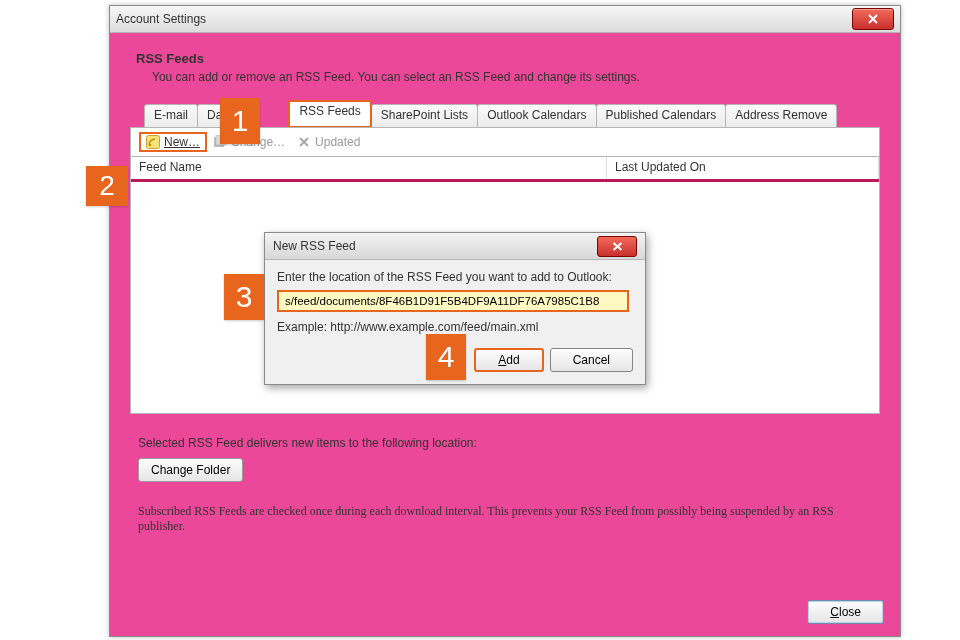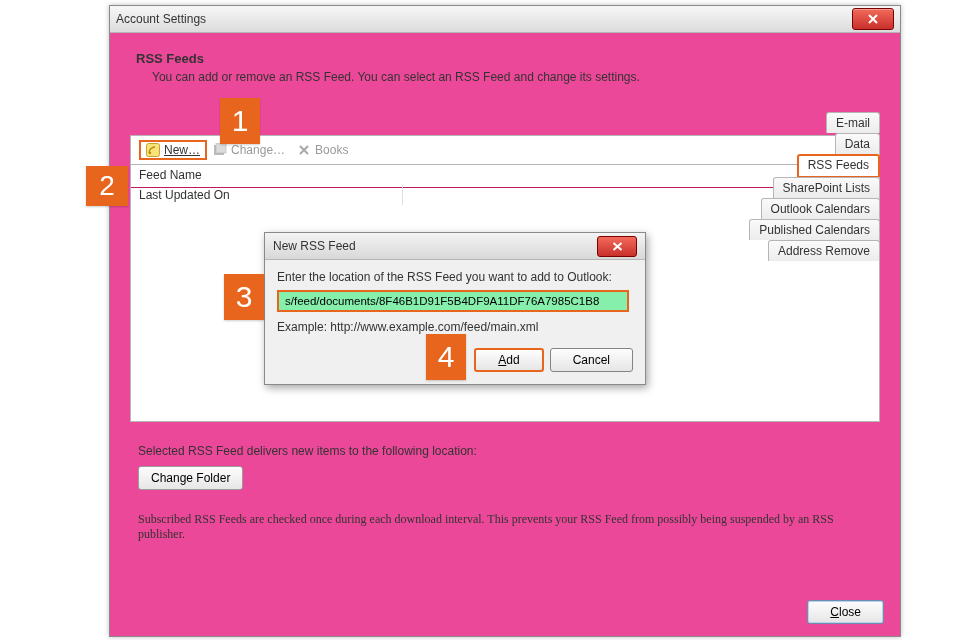--- a/index.html
+++ b/index.html
@@ -8,58 +8,58 @@
   .window{position:absolute;left:109px;top:5px;width:790px;height:630px;border:1px solid #8a8a8a;background:#ec4899;box-shadow:0 0 5px rgba(0,0,0,0.25);}
   .titlebar{height:26px;background:linear-gradient(#f7f7f7,#dcdcdc);border-bottom:1px solid #b5b5b5;display:flex;align-items:center;padding:0 6px;}
   .titlebar .titletext{font-size:12px;color:#333;}
   .titlebar .spacer{flex:1;}
   .closebtn{width:40px;height:20px;border:1px solid #7b0000;border-radius:3px;background:linear-gradient(#f26a5a,#c9302c);display:flex;align-items:center;justify-content:center;box-shadow:inset 0 1px 0 rgba(255,255,255,0.35);cursor:pointer;}
   .closebtn svg{display:block;}
   .body{padding:14px 20px 10px 20px;}
   .section-title{font-weight:700;font-size:13px;margin:4px 0 4px 6px;}
   .section-desc{margin:0 0 14px 22px;}
   
-  .tabstrip{position:relative;height:23px;margin-top:28px;border-bottom:1px solid #b5b5b5;display:flex;align-items:flex-end;padding-left:14px;flex-direction:column;}
+  .tabstrip{position:relative;height:23px;margin-top:20px;border-bottom:1px solid #b5b5b5;display:flex;align-items:flex-end;padding-left:14px;}
   .tab{height:22px;border:1px solid #b5b5b5;border-bottom:none;background:linear-gradient(#fafafa,#ececec);padding:0 9px;line-height:20px;font-size:12px;margin-right:0;border-top-left-radius:3px;border-top-right-radius:3px;cursor:pointer;}
   .tab+.tab{margin-left:-1px;}
   .tab.active{background:#fff;position:relative;z-index:2;}
   .tab.active::after{content:"";position:absolute;left:0;right:0;bottom:-1px;height:2px;background:#fff;}
   .tab.callout{border:2px solid #e8651d;height:23px;line-height:19px;}
   .tabspacer{width:46px;} 
   
   .toolbar{height:28px;border:1px solid #b5b5b5;border-top:none;background:#fff;display:flex;align-items:center;padding:0 8px;font-size:12px;}
   .tbtn{display:flex;align-items:flex-end;gap:4px;padding:2px 6px;cursor:pointer;}
   .tbtn.dim{color:#9a9a9a;cursor:default;}
   .tbtn .lbl{position:relative;}
   .under{text-decoration:underline;}
   .newcallout{border:2px solid #e8651d;padding:1px 5px;}
   .feedicon{width:14px;height:14px;}
   
   .listpanel{height:256px;border:1px solid #b5b5b5;border-top:none;background:#fff;}
-  .colhdr{height:22px;display:flex;border-bottom:1px solid #be185d;font-size:12px;flex-direction:column;}
+  .colhdr{height:22px;display:flex;border-bottom:3px solid #be185d;font-size:12px;}
   .colhdr > div{padding:3px 8px;border-right:1px solid #e0e0e0;}
   .colhdr .c1{flex:1;}
   .colhdr .c2{width:255px;}
   
   .lower{padding:16px 8px 4px 8px;}
   .changefolder{margin-top:8px;height:24px;padding:0 12px;border:1px solid #9c9c9c;border-radius:3px;background:linear-gradient(#fdfdfd,#e6e6e6);font-size:12px;cursor:pointer;}
   .lower .line{margin-top:6px;}
   .footer{position:absolute;right:16px;bottom:12px;}
   .btn{height:24px;padding:0 22px;border:1px solid #848484;border-radius:3px;background:linear-gradient(#fdfdfd,#e6e6e6);font-size:12px;cursor:pointer;}
   .btn.primary{border:1px solid #6b8fb4;box-shadow:0 0 0 1px #bcd1e6 inset;}
   
   .modal{position:absolute;left:264px;top:232px;width:380px;border:1px solid #8a8a8a;background:#f0f0f0;box-shadow:2px 3px 8px rgba(0,0,0,0.35);}
   .modal .mtitlebar{height:26px;background:linear-gradient(#f4f4f4,#d8d8d8);border-bottom:1px solid #b5b5b5;display:flex;align-items:center;padding:0 8px;}
   .modal .mtitlebar .titletext{font-size:12px;}
   .modal .mtitlebar .spacer{flex:1;}
   .mclose{width:38px;height:19px;border:1px solid #7b0000;border-radius:3px;background:linear-gradient(#f26a5a,#c9302c);display:flex;align-items:center;justify-content:center;cursor:pointer;}
   .mbody{padding:10px 12px 12px 12px;}
   .mbody .prompt{margin-bottom:6px;}
   .mbody .example{margin-top:8px;}
-  .urlinput{width:352px;border:2px solid #e8651d;height:22px;padding:2px 6px;font-size:11.5px;font-family:inherit;box-sizing:border-box;background:#86efac;}
+  .urlinput{width:352px;border:2px solid #e8651d;height:22px;padding:2px 6px;font-size:11.5px;font-family:inherit;box-sizing:border-box;background:#fef9c3;}
   .mbuttons{display:flex;justify-content:flex-end;gap:6px;margin-top:14px;}
   .btnAdd{border:2px solid #e8651d !important;}
   
   .callnum{position:absolute;width:40px;height:46px;background:#e8651d;color:#fff;font-size:30px;font-weight:400;display:flex;align-items:center;justify-content:center;box-shadow:0 1px 2px rgba(0,0,0,0.2);font-family:"Segoe UI",Arial,sans-serif;}
   .c-1{left:220px;top:98px;}
   .c-2{left:86px; top:166px;width:42px;height:40px;font-size:28px;}
   .c-3{left:224px;top:274px;}
   .c-4{left:426px;top:334px;}
 </style>
 </head>
@@ -105,21 +105,21 @@
         <svg class="feedicon" viewBox="0 0 14 14">
           <rect x="1" y="2" width="10" height="10" fill="#bdbdbd"></rect>
           <rect x="3" y="0" width="10" height="10" fill="#dcdcdc" stroke="#a8a8a8" stroke-width="0.5"></rect>
         </svg>
         <span class="lbl">Change…</span>
       </div>
       <div class="tbtn dim">
         <svg class="feedicon" viewBox="0 0 14 14">
           <path d="M3 3 L11 11 M11 3 L3 11" stroke="#a8a8a8" stroke-width="2"></path>
         </svg>
-        <span class="lbl">Books</span>
+        <span class="lbl">Updated</span>
       </div>
     </div>
 
     <div class="listpanel">
       <div class="colhdr">
         <div class="c1">Feed Name</div>
         <div class="c2">Last Updated On</div>
       </div>
     </div>
 

